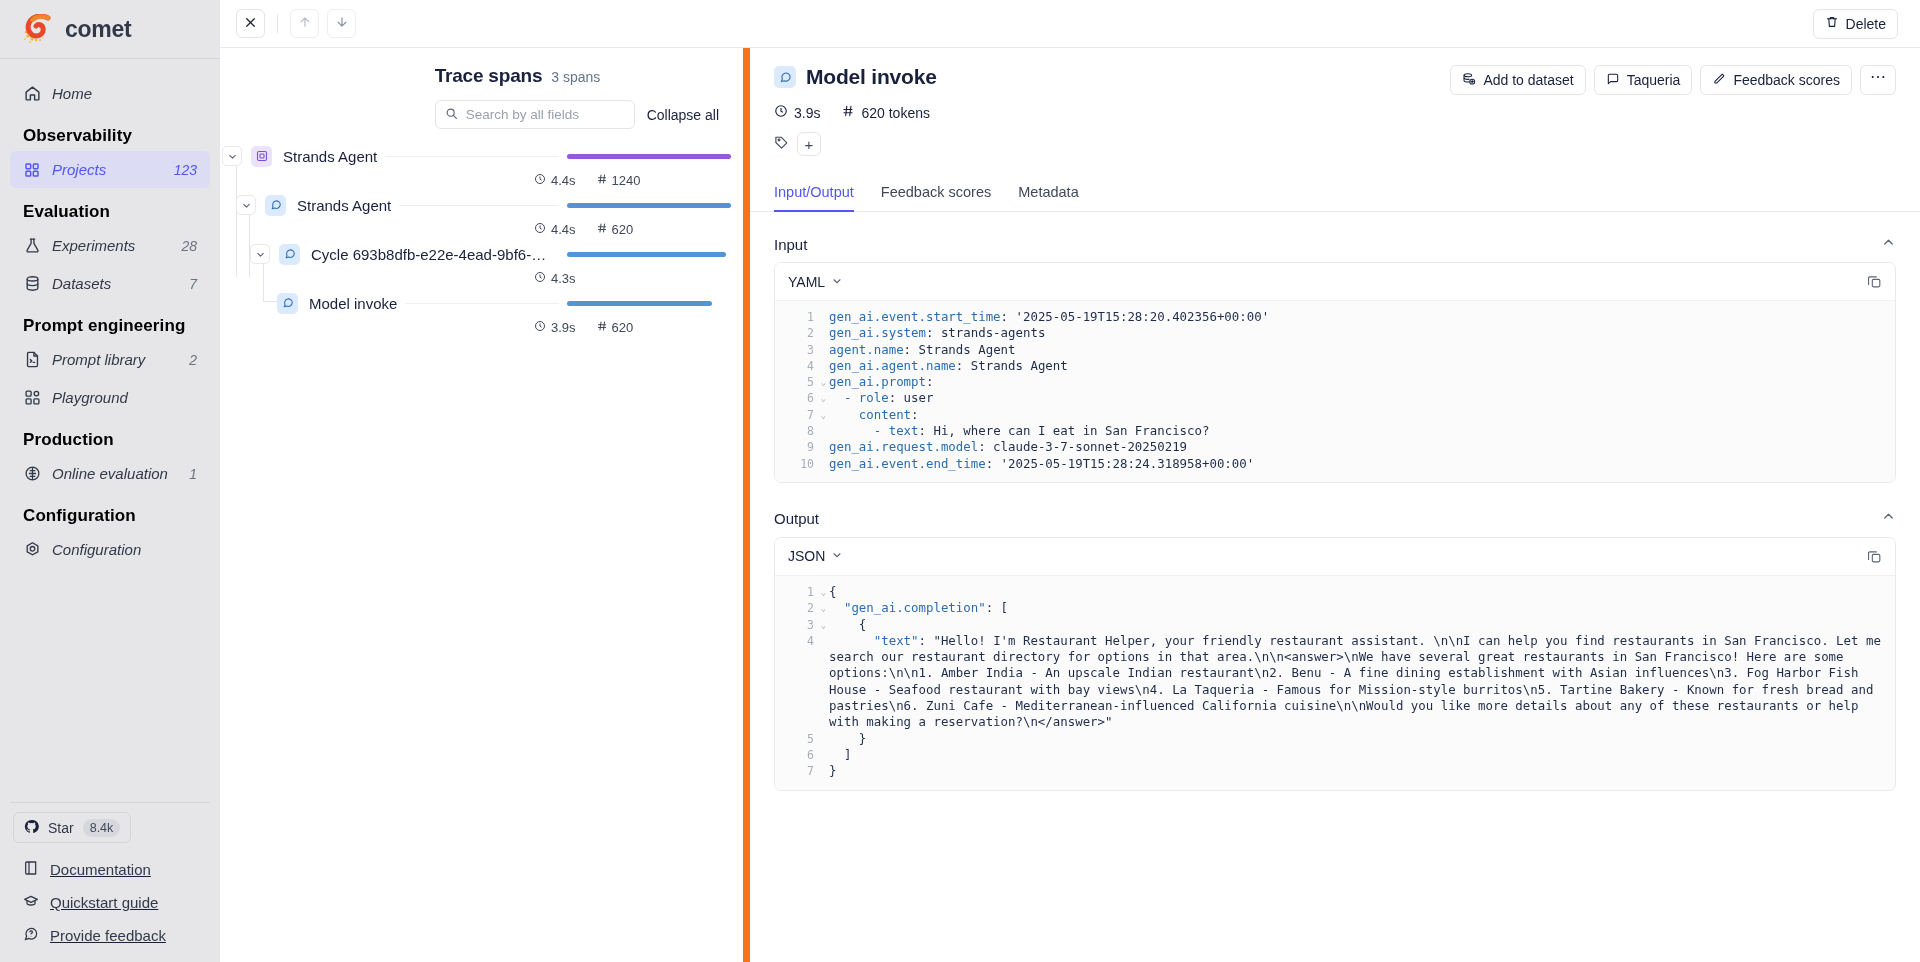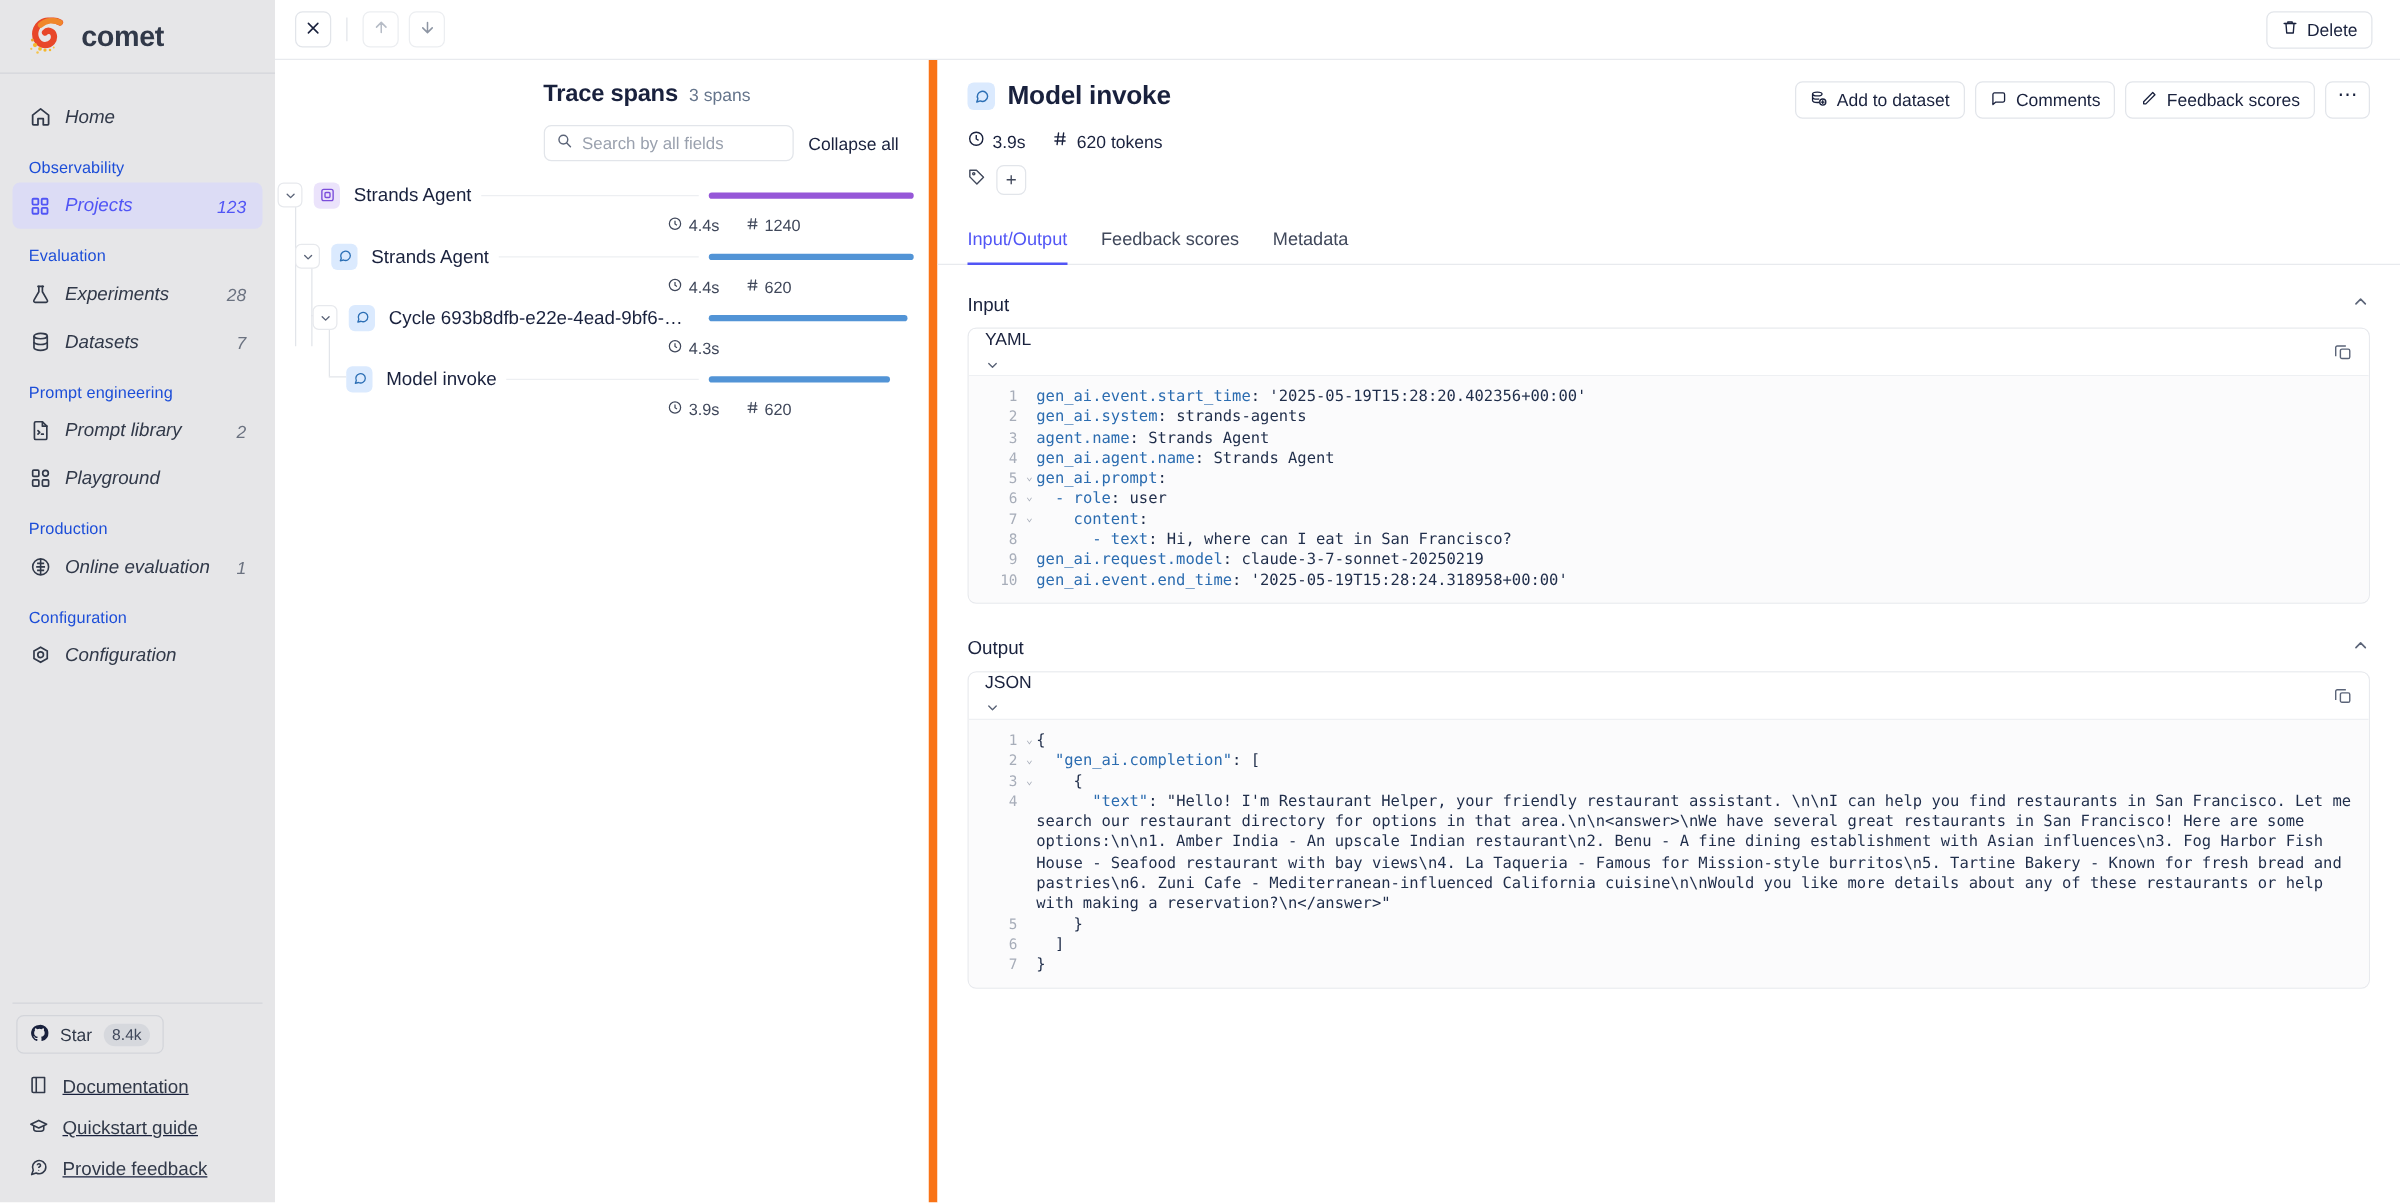--- a/index.html
+++ b/index.html
@@ -34,22 +34,23 @@
     font-size: 15px; color: #313949; cursor: pointer;
     margin-bottom: 1px;
     font-style: italic;
   }
   .nav-item.active { background: #dcdcf5; color: #5155f5; }
   .nav-item .ico { width: 18px; height: 18px; display: inline-flex; align-items: center; justify-content: center; flex: 0 0 18px; }
   .nav-item .lbl { flex: 1 1 auto; white-space: nowrap; }
   .nav-item .cnt { font-size: 14px; color: #6b7280; }
   .nav-item.active .cnt { color: #5155f5; }
   .nav-section {
-    font-size: 13px; color: #1d4ed8; padding: 13px 13px 5px 13px;
+    font-size: 17px; color: #000000; padding: 13px 13px 5px 13px;
     letter-spacing: 0.1px;
+    font-weight: bold;
   }
   .sb-bottom { padding: 0 10px 10px 10px; text-decoration: underline; }
   .star-btn {
     display: inline-flex; align-items: center; gap: 9px;
     border: 1px solid #d3d5da; border-radius: 6px;
     height: 31px; padding: 0 10px; background: transparent;
     font-size: 14px; color: #313949; cursor: pointer; margin: 9px 0 10px 3px;
   }
   .star-count {
     background: #d6d8dd; border-radius: 10px; font-size: 12.5px;
@@ -164,22 +165,22 @@
     display: flex; align-items: center; height: 36px; cursor: pointer;
   }
   .sec-title { font-size: 15px; color: #19213d; }
   .sec-chevron { margin-left: auto; color: #5b6478; }
   .code-card { border: 1px solid #e8eaee; border-radius: 7px; overflow: hidden; background: #fff; }
   .code-bar {
     height: 38px; display: flex; align-items: center; padding: 0 13px;
     border-bottom: 1px solid #eef0f3; background: #fff;
   }
   .fmt-sel {
-    display: inline-flex; align-items: flex-start; gap: 6px; font-size: 14px;
-    color: #19213d; cursor: pointer; flex-direction: column;
+    display: inline-flex; align-items: flex-end; gap: 6px; font-size: 14px;
+    color: #19213d; cursor: pointer;
   }
   .copy-btn { margin-left: auto; cursor: pointer; color: #5b6478; display: inline-flex; }
   .code-body {
     background: #fbfbfc; padding: 8px 0 10px 0;
     font-family: "DejaVu Sans Mono", monospace; font-size: 12.4px; line-height: 16.3px;
   }
   .cl { display: flex; padding: 0 13px; }
   .gutter {
     width: 30px; flex: 0 0 30px; text-align: right; color: #a7adb9;
     user-select: none; padding-right: 4px; font-size: 11.5px; line-height: 16.3px;
@@ -587,21 +588,21 @@
                     </svg>
                 </span>
                 <span>Add to dataset</span>
               </button>
               <button class="btn">
                 <span>
                   <svg width="14" height="14" viewBox="0 0 24 24" fill="none" stroke="#19213d" stroke-width="1.8" stroke-linejoin="round">
                       <path d="M20 14.5a2 2 0 0 1-2 2H8l-4 3.5v-14a2 2 0 0 1 2-2h12a2 2 0 0 1 2 2z"></path>
                     </svg>
                 </span>
-                <span>Comments</span>
+                <span>Taqueria</span>
               </button>
               <button class="btn">
                 <span>
                   <svg width="14" height="14" viewBox="0 0 24 24" fill="none" stroke="#19213d" stroke-width="1.8" stroke-linejoin="round">
                       <path d="M17.5 3.5l3 3L8 19H5v-3z"></path>
                     </svg>
                 </span>
                 <span>Feedback scores</span>
               </button>
               <button class="btn" style="padding:0 9px;">

